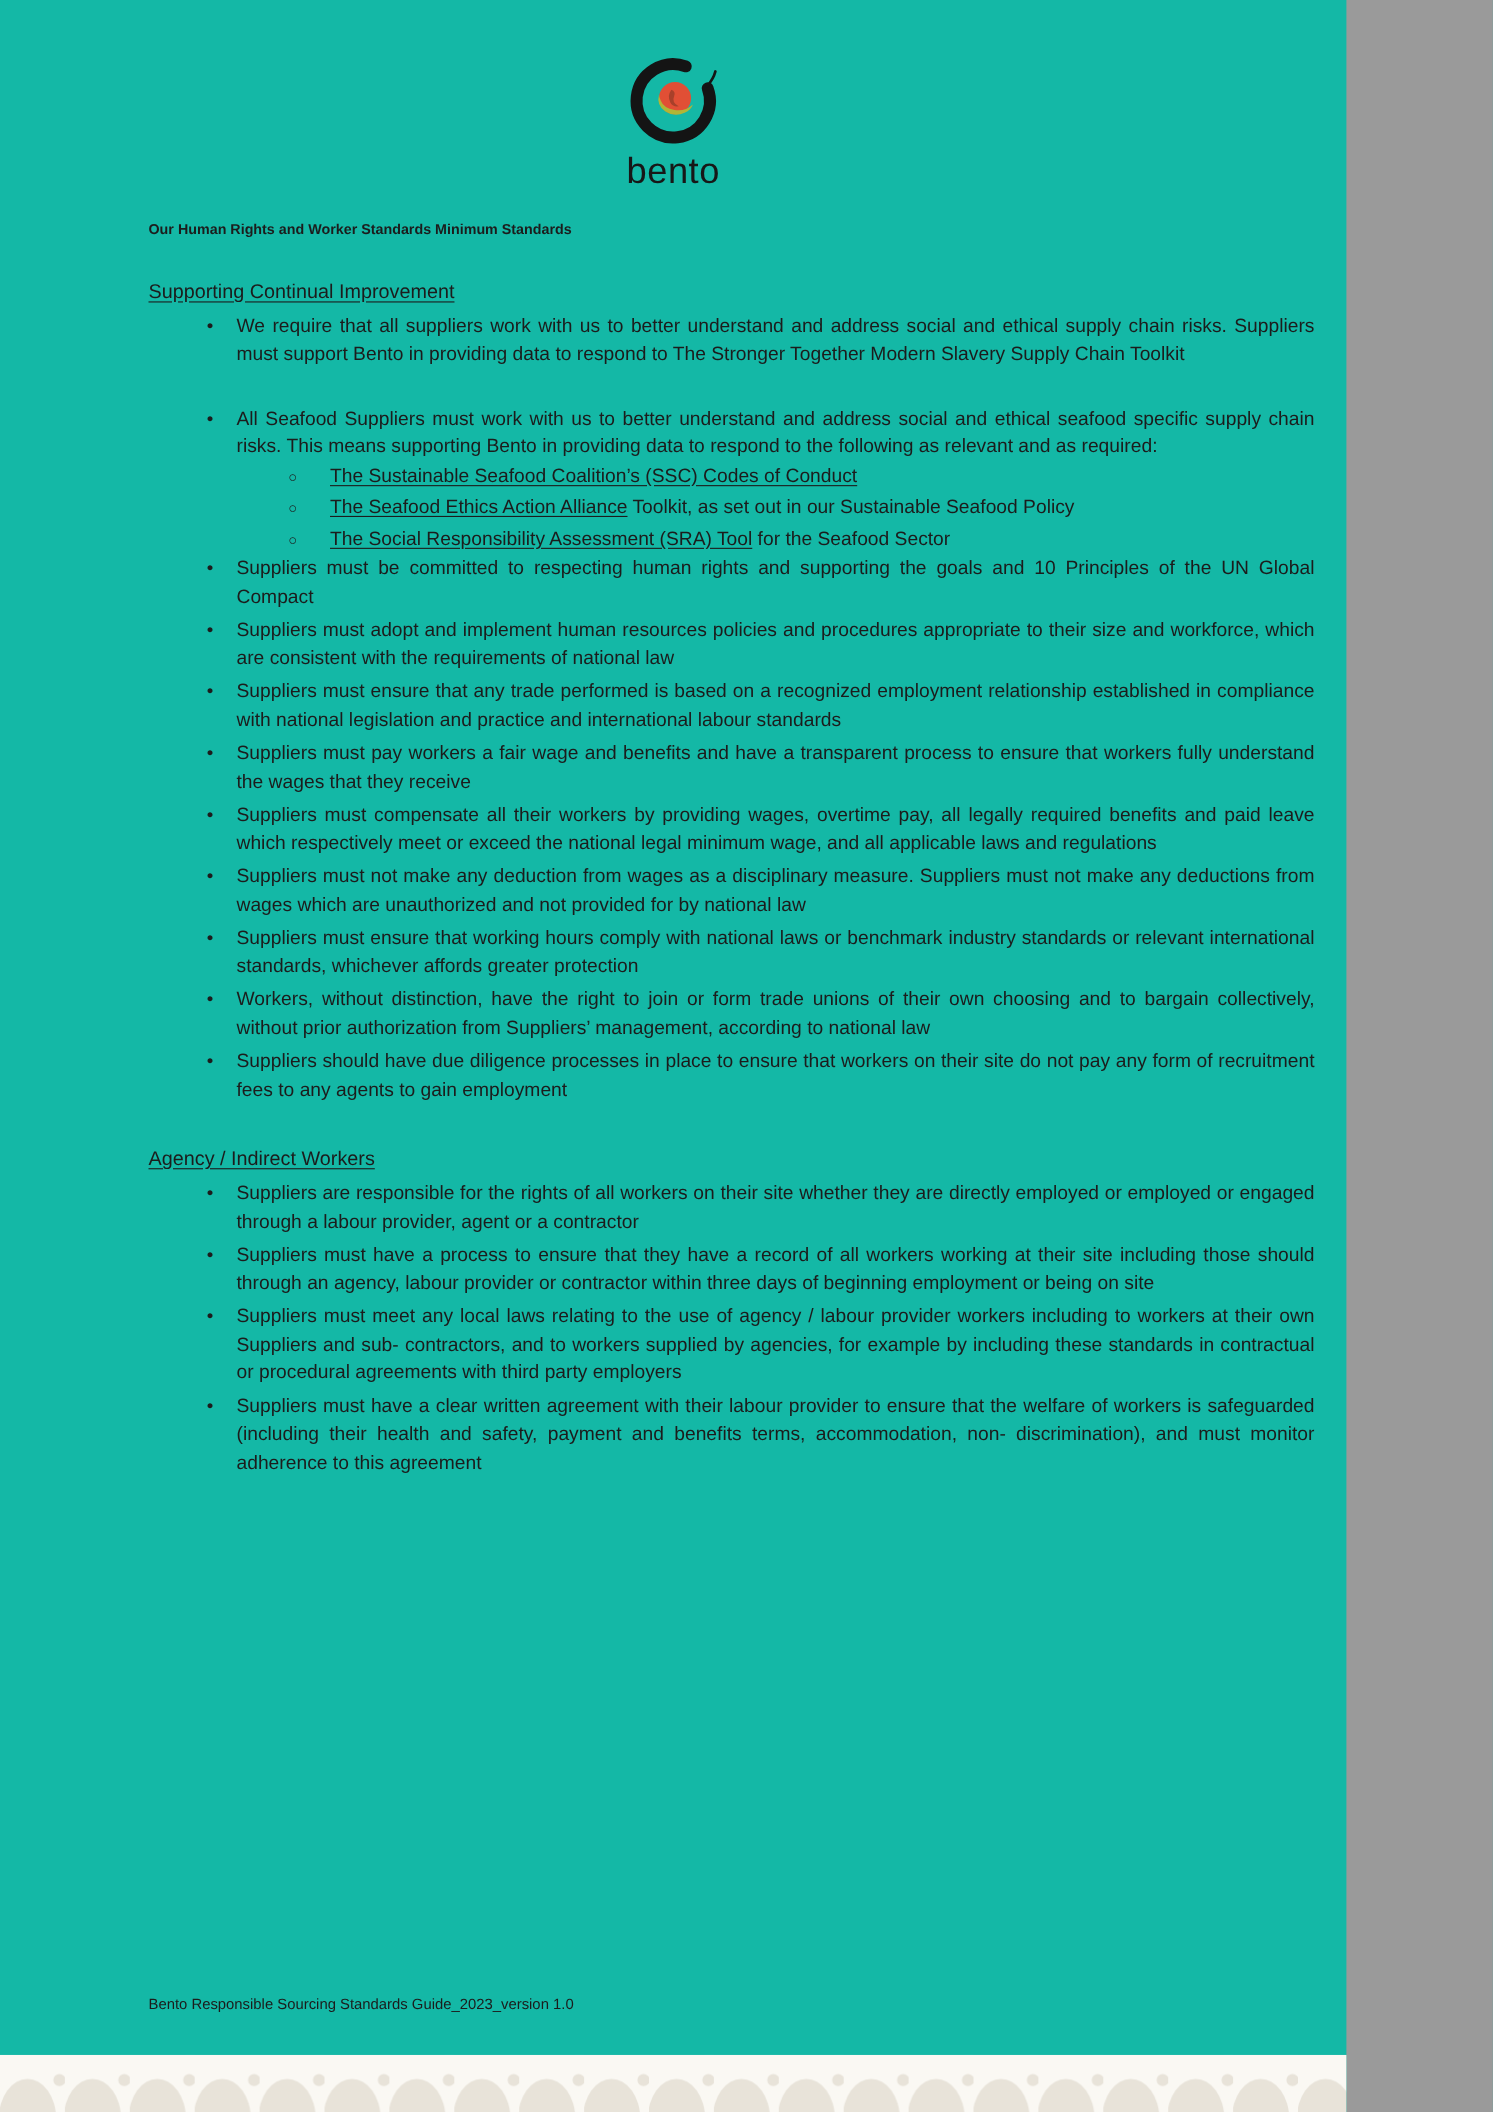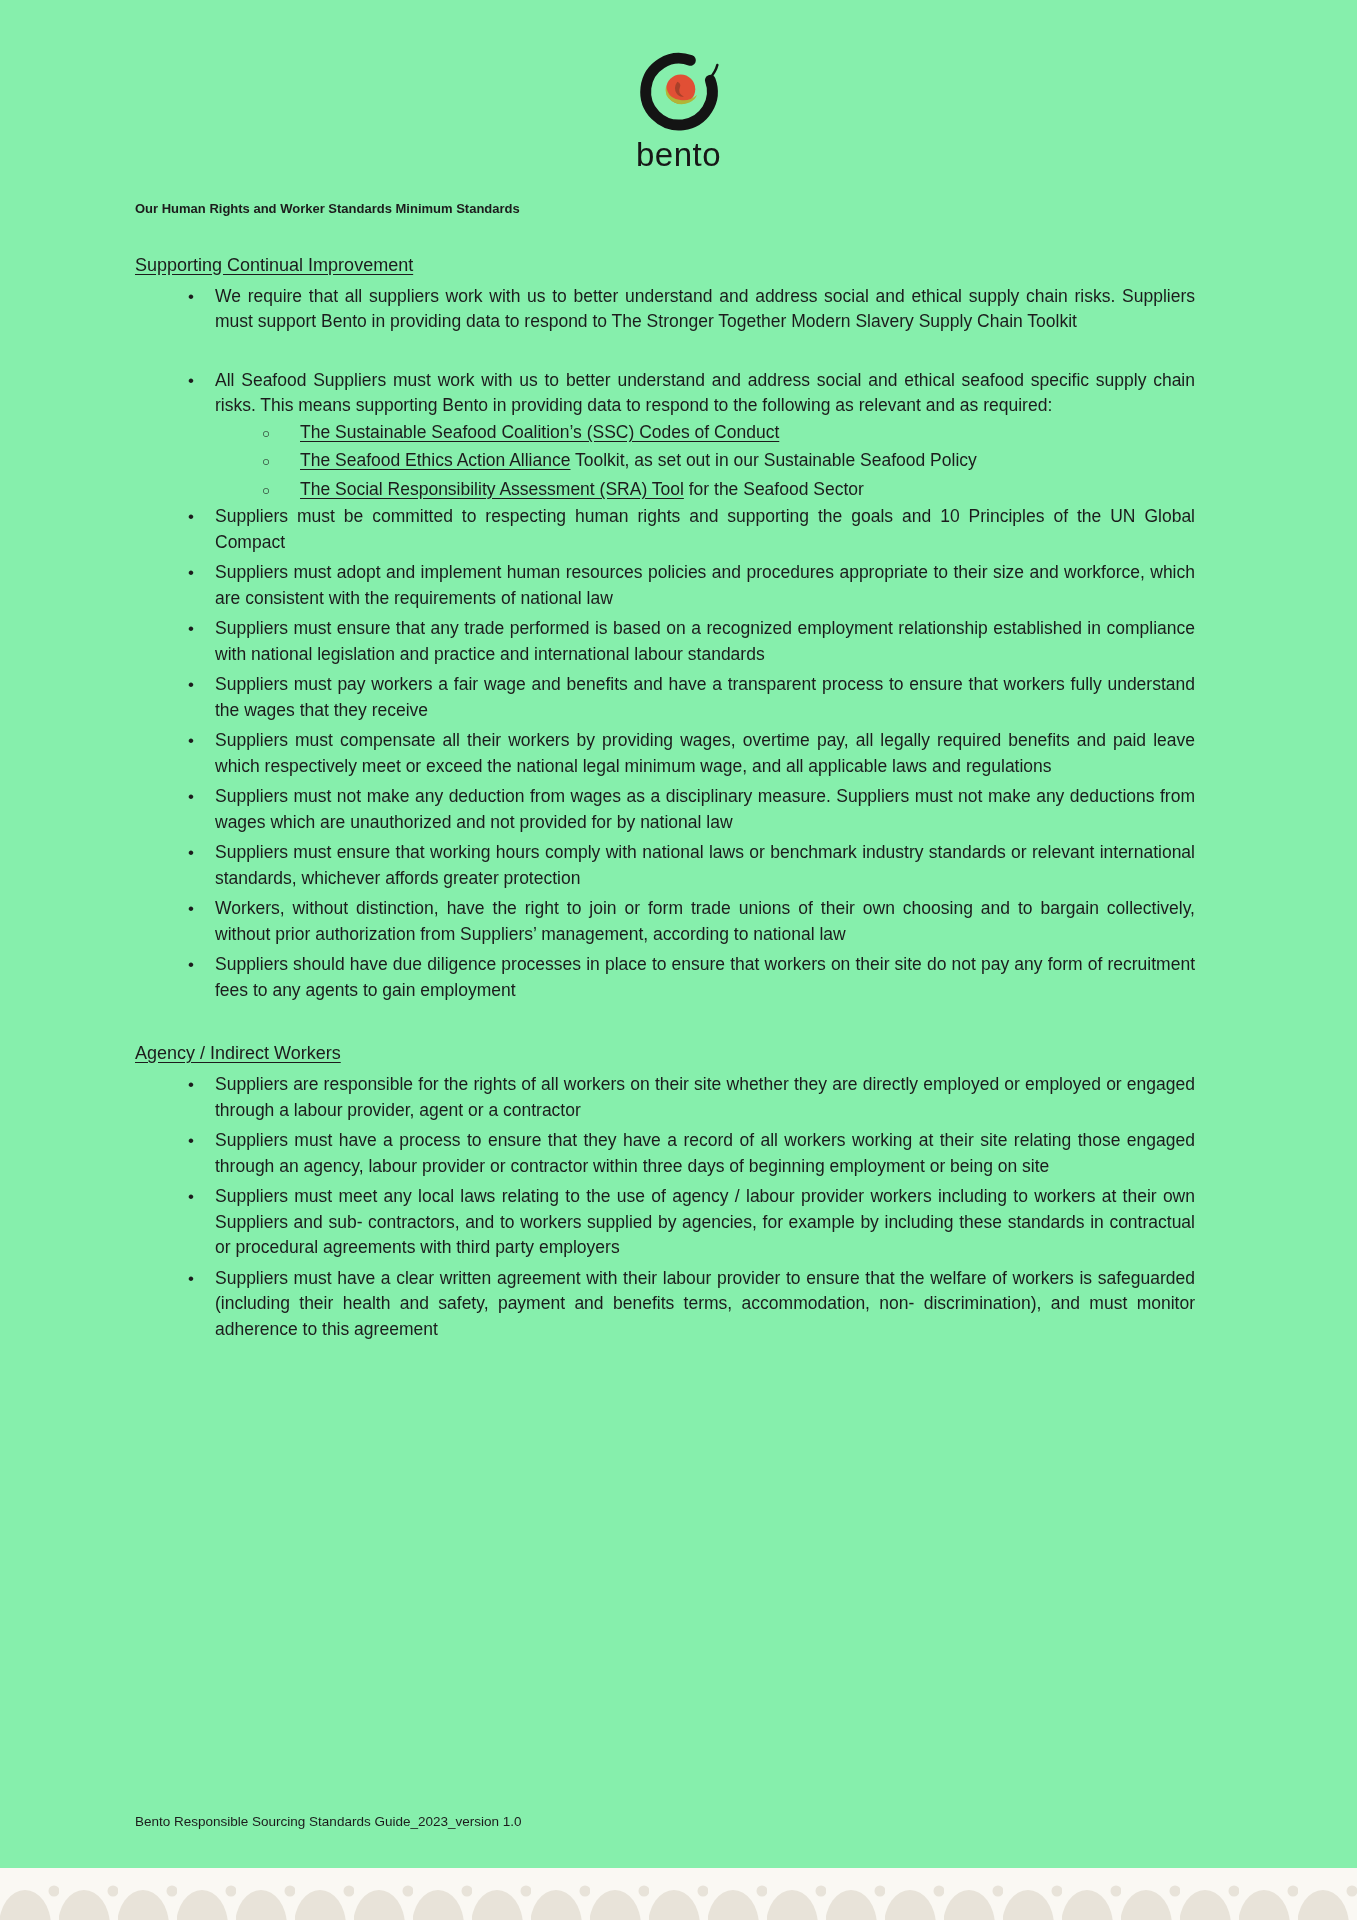--- a/index.html
+++ b/index.html
@@ -1,20 +1,20 @@
 <!DOCTYPE html>
 <html><head>
 <meta charset="utf-8">
 <style>
   * { margin:0; padding:0; box-sizing:border-box; }
   html,body { background:#9a9a9a; }
   .page {
     position:relative;
-    width:1357px; height:1920px;
-    background:#86efac;
+    width:1224px; height:1920px;
+    background:#14b8a6;
     overflow:hidden;
     font-family:"Liberation Sans", "DejaVu Sans", sans-serif;
     color:#1c1c1c;
   }
   
   .logo-block {
     position:absolute; top:40px; left:0; width:100%;
     display:flex; flex-direction:column; align-items:center;
   }
   .logo-mark { width:100px; height:100px; }
@@ -145,21 +145,21 @@
     </ul>
 
     <h2 class="section-heading later">Agency / Indirect Workers</h2>
     <ul>
       <li class="b-item">
         <span class="marker">•</span>
         <p>Suppliers are responsible for the rights of all workers on their site whether they are directly employed or employed or engaged through a labour provider, agent or a contractor</p>
       </li>
       <li class="b-item">
         <span class="marker">•</span>
-        <p>Suppliers must have a process to ensure that they have a record of all workers working at their site relating those engaged through an agency, labour provider or contractor within three days of beginning employment or being on site</p>
+        <p>Suppliers must have a process to ensure that they have a record of all workers working at their site including those should through an agency, labour provider or contractor within three days of beginning employment or being on site</p>
       </li>
       <li class="b-item">
         <span class="marker">•</span>
         <p>Suppliers must meet any local laws relating to the use of agency / labour provider workers including to workers at their own Suppliers and sub- contractors, and to workers supplied by agencies, for example by including these standards in contractual or procedural agreements with third party employers</p>
       </li>
       <li class="b-item">
         <span class="marker">•</span>
         <p>Suppliers must have a clear written agreement with their labour provider to ensure that the welfare of workers is safeguarded (including their health and safety, payment and benefits terms, accommodation, non- discrimination), and must monitor adherence to this agreement</p>
       </li>
     </ul>

